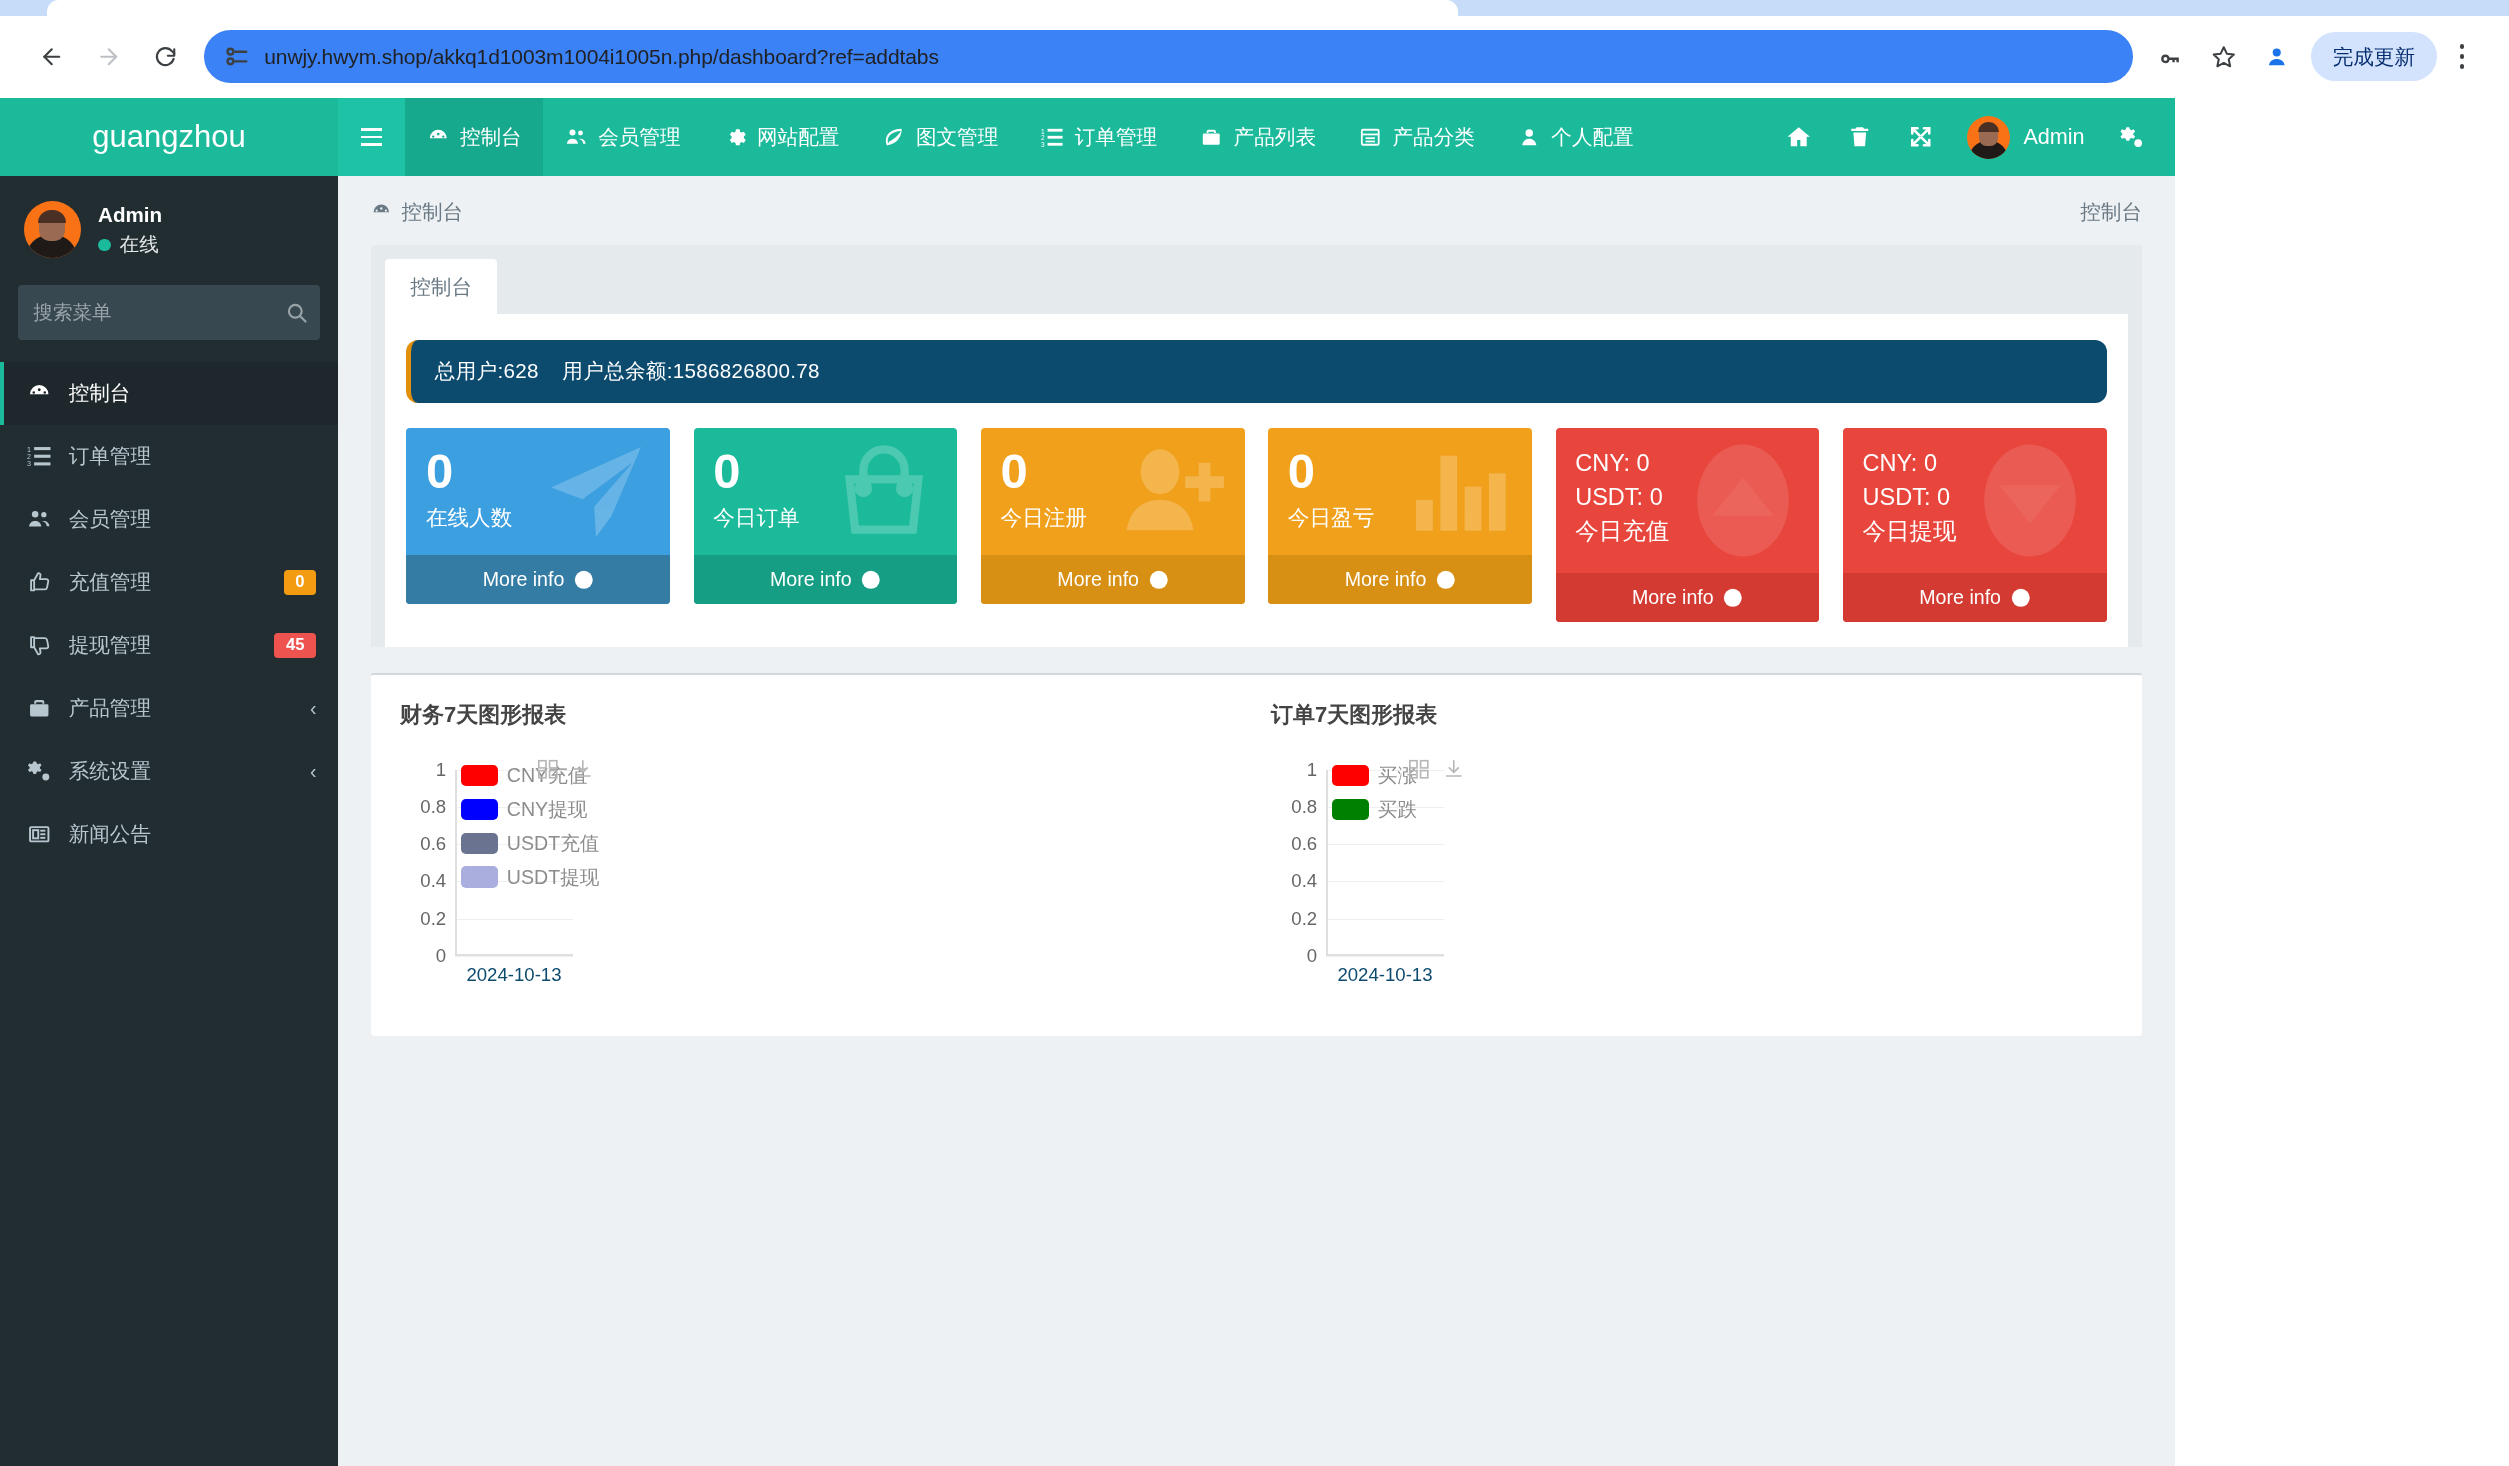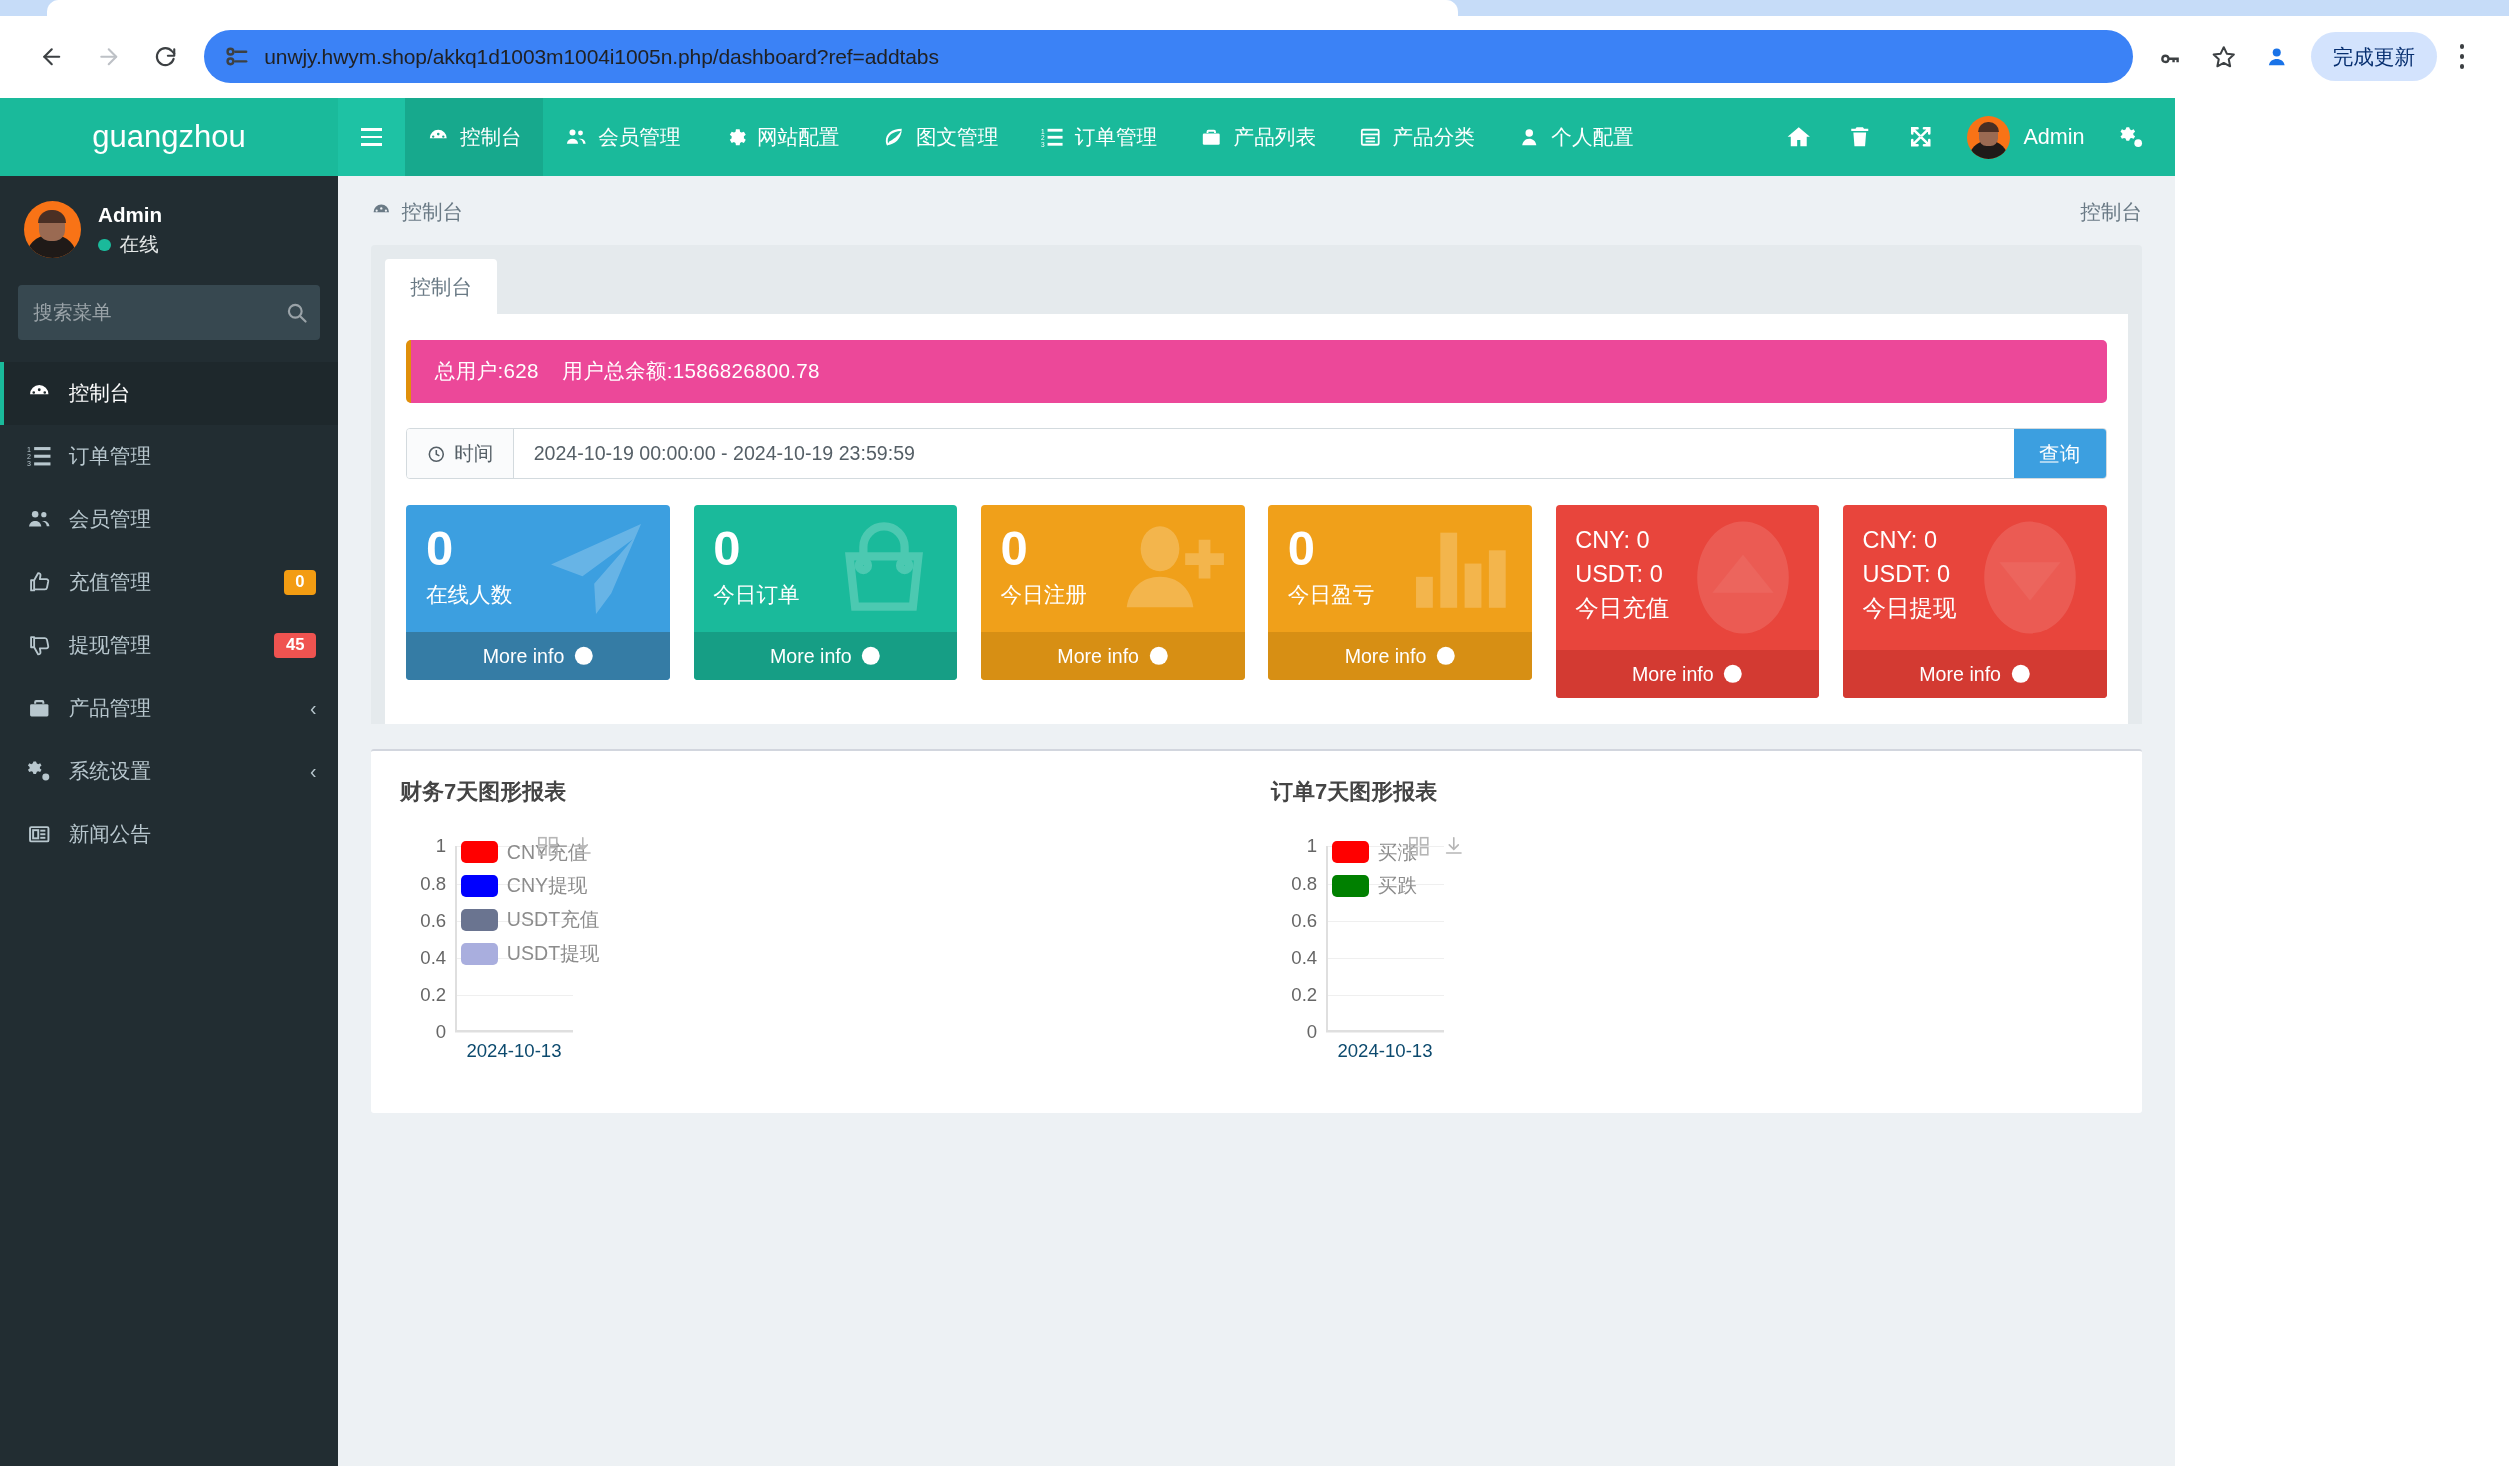--- a/index.html
+++ b/index.html
@@ -318,25 +318,25 @@
     font-size: 20.6px;
     padding: 13.7px 25.5px;
     border-radius: 3.9px 3.9px 0 0;
   }
   .panel-body {
     background: #fff;
     padding: 25.5px 21.6px 25.5px 21.6px;
   }
 
   .alert-banner {
-    background: #ec4899;
+    background: #0c4a6e;
     color: #fff;
     font-size: 20.6px;
     padding: 17.6px 23.5px;
-    border-radius: 5px;
+    border-radius: 12px;
     border-left: 5.9px solid #e0900a;
     letter-spacing: 0.3px;
   }
   .alert-banner .gap { display: inline-block; width: 23.5px; }
 
   .filter-row {
     margin-top: 25.5px;
     display: flex;
     align-items: stretch;
     border: 1px solid #d3dade;
@@ -815,31 +815,20 @@
     <div class="panel">
       <div class="tabs-row">
         <div class="tab-chip">控制台</div>
       </div>
       <div class="panel-body">
 
         <div class="alert-banner">
           <span>总用户:628</span><span class="gap"></span><span>用户总余额:1586826800.78</span>
         </div>
 
-        <div class="filter-row">
-          <div class="filter-label">
-            <svg viewBox="0 0 24 24" fill="none" stroke="currentColor" stroke-width="2">
-                <circle cx="12" cy="12" r="9"></circle>
-                <polyline points="12 6.5 12 12 16 14"></polyline>
-              </svg>
-            <span>时间</span>
-          </div>
-          <div class="filter-value">2024-10-19 00:00:00 - 2024-10-19 23:59:59</div>
-          <div class="filter-submit">查询</div>
-        </div>
 
         <div class="cards" id="cards-row">
             <div class="card card-aqua">
               <div class="card-inner">
                 <div class="card-icon"><svg width="116" height="108" viewBox="0 0 24 24" fill="currentColor">
                     <path d="M22 2 2 11l7 2.6L20.2 5.4 11.6 15.3 12 22l3.4-4.6z"></path>
                   </svg></div>
                 <div class="big-num">0</div>
                 <div class="card-text">在线人数</div>
               </div>

